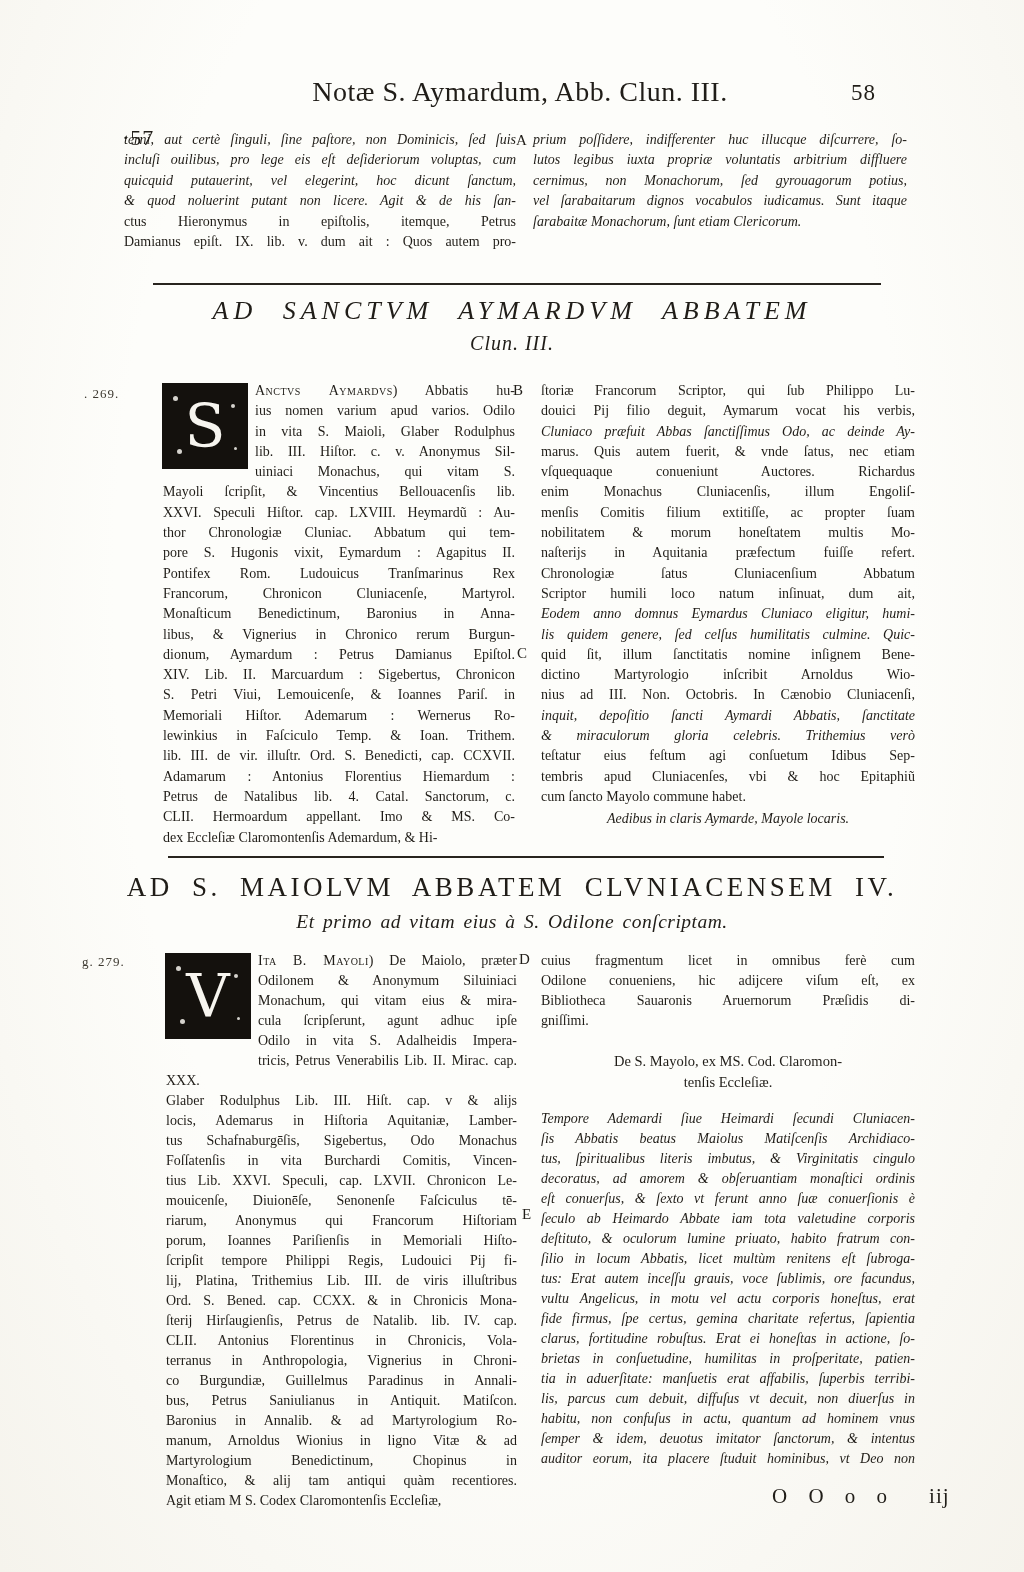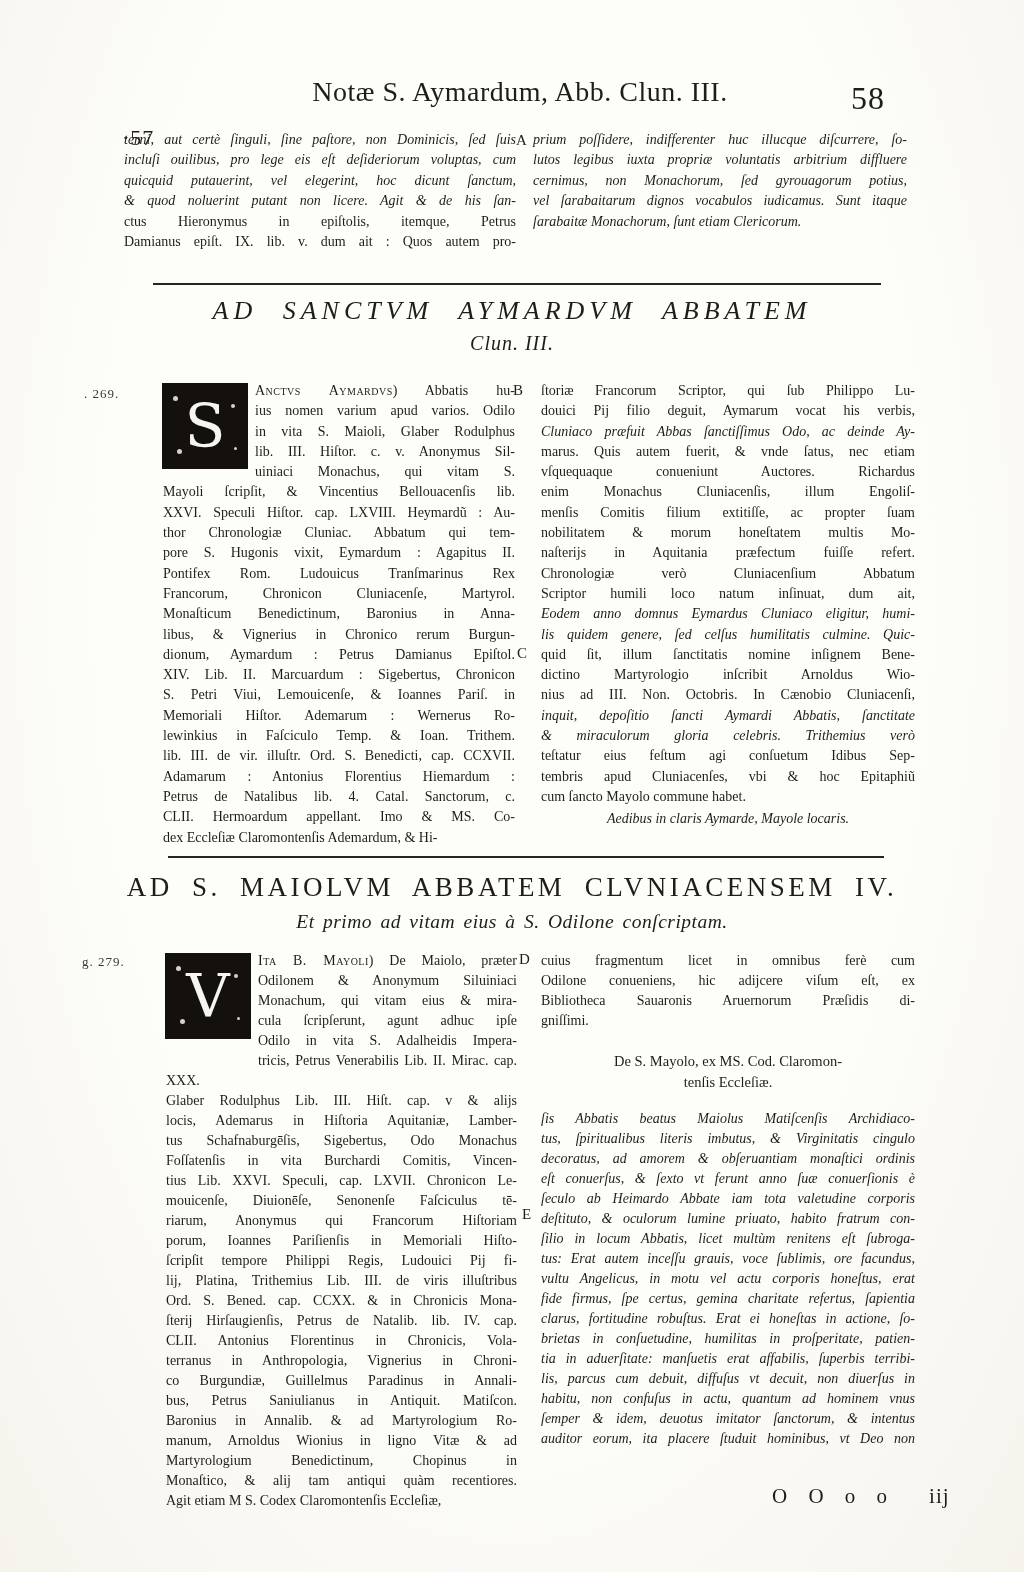--- a/index.html
+++ b/index.html
@@ -4,21 +4,21 @@
 <style>
   html,body{margin:0;padding:0;background:#d8d5cd;}
   .page{
     position:relative;width:1024px;height:1572px;margin:0 auto;overflow:hidden;
     background:radial-gradient(ellipse at 50% 38%, #fdfdfa 55%, #f5f3ec 100%);
     color:#201d18;
     font-family:"Liberation Serif","DejaVu Serif",serif;
   }
   
   .pnum{position:absolute;font-size:22px;letter-spacing:1px;}
-  .pnum.right{font-size:32px;}
+  .pnum.right{font-size:23px;}
   .running-title{position:absolute;left:140px;top:76px;width:760px;text-align:center;
     font-size:28px;letter-spacing:0.5px;}
   
   .col{position:absolute;font-size:14px;}
   .intro{line-height:20.4px;}
   .body1{line-height:20.3px;}
   .body2{line-height:20px;}
   .tl{text-align:justify;text-align-last:justify;}
   .tl.last{text-align-last:left;}
   .center-block .tl{text-align:center;text-align-last:center;}
@@ -132,21 +132,21 @@
     <div>
         <div class="tl">ſtoriæ Francorum Scriptor, qui ſub Philippo Lu-</div>
         <div class="tl">douici Pij filio deguit, Aymarum vocat his verbis,</div>
         <div class="tl it">Cluniaco præfuit Abbas ſanctiſſimus Odo, ac deinde Ay-</div>
         <div class="tl">marus. Quis autem fuerit, &amp; vnde ſatus, nec etiam</div>
         <div class="tl">vſquequaque conueniunt Auctores. Richardus</div>
         <div class="tl">enim Monachus Cluniacenſis, illum Engoliſ-</div>
         <div class="tl">menſis Comitis filium extitiſſe, ac propter ſuam</div>
         <div class="tl">nobilitatem &amp; morum honeſtatem multis Mo-</div>
         <div class="tl">naſterijs in Aquitania præfectum fuiſſe refert.</div>
-        <div class="tl">Chronologiæ verò Cluniacenſium Abbatum</div>
+        <div class="tl">Chronologiæ ſatus Cluniacenſium Abbatum</div>
         <div class="tl">Scriptor humili loco natum inſinuat, dum ait,</div>
         <div class="tl it">Eodem anno domnus Eymardus Cluniaco eligitur, humi-</div>
         <div class="tl it">lis quidem genere, ſed celſus humilitatis culmine. Quic-</div>
         <div class="tl">quid ſit, illum ſanctitatis nomine inſignem Bene-</div>
         <div class="tl">dictino Martyrologio inſcribit Arnoldus Wio-</div>
         <div class="tl">nius ad III. Non. Octobris. In Cænobio Cluniacenſi,</div>
         <div class="tl it">inquit, depoſitio ſancti Aymardi Abbatis, ſanctitate</div>
         <div class="tl it">&amp; miraculorum gloria celebris. Trithemius verò</div>
         <div class="tl">teſtatur eius feſtum agi conſuetum Idibus Sep-</div>
         <div class="tl">tembris apud Cluniacenſes, vbi &amp; hoc Epitaphiũ</div>
@@ -209,20 +209,21 @@
         <div class="tl">cuius fragmentum licet in omnibus ferè cum</div>
         <div class="tl">Odilone conueniens, hic adijcere viſum eſt, ex</div>
         <div class="tl">Bibliotheca Sauaronis Aruernorum Præſidis di-</div>
         <div class="tl last">gniſſimi.</div>
       </div>
     <div class="center-block subhead-gap" style="line-height:21px;font-size:14.5px;">
         <div class="tl">De S. Mayolo, ex MS. Cod. Claromon-</div>
         <div class="tl last">tenſis Eccleſiæ.</div>
       </div>
     <div class="itall para2-gap">
+        <div class="tl">Tempore Ademardi ſiue Heimardi ſecundi Cluniacen-</div>
         <div class="tl">ſis Abbatis beatus Maiolus Matiſcenſis Archidiaco-</div>
         <div class="tl">tus, ſpiritualibus literis imbutus, &amp; Virginitatis cingulo</div>
         <div class="tl">decoratus, ad amorem &amp; obſeruantiam monaſtici ordinis</div>
         <div class="tl">eſt conuerſus, &amp; ſexto vt ferunt anno ſuæ conuerſionis è</div>
         <div class="tl">ſeculo ab Heimardo Abbate iam tota valetudine corporis</div>
         <div class="tl">deſtituto, &amp; oculorum lumine priuato, habito fratrum con-</div>
         <div class="tl">ſilio in locum Abbatis, licet multùm renitens eſt ſubroga-</div>
         <div class="tl">tus: Erat autem inceſſu grauis, voce ſublimis, ore facundus,</div>
         <div class="tl">vultu Angelicus, in motu vel actu corporis honeſtus, erat</div>
         <div class="tl">fide firmus, ſpe certus, gemina charitate refertus, ſapientia</div>

